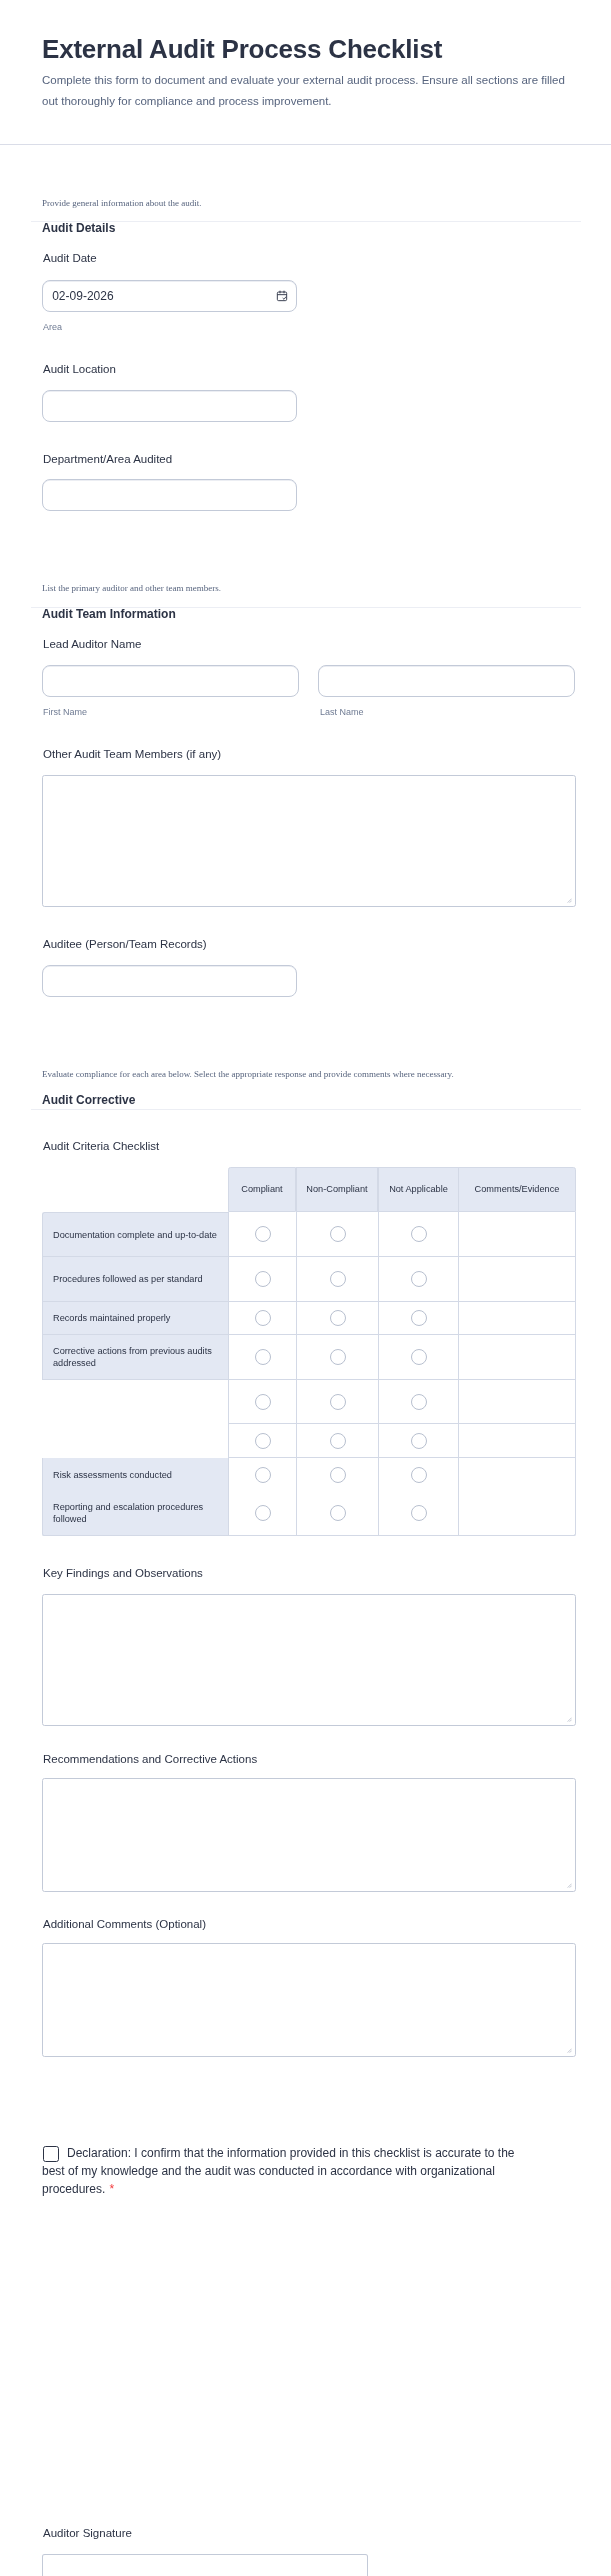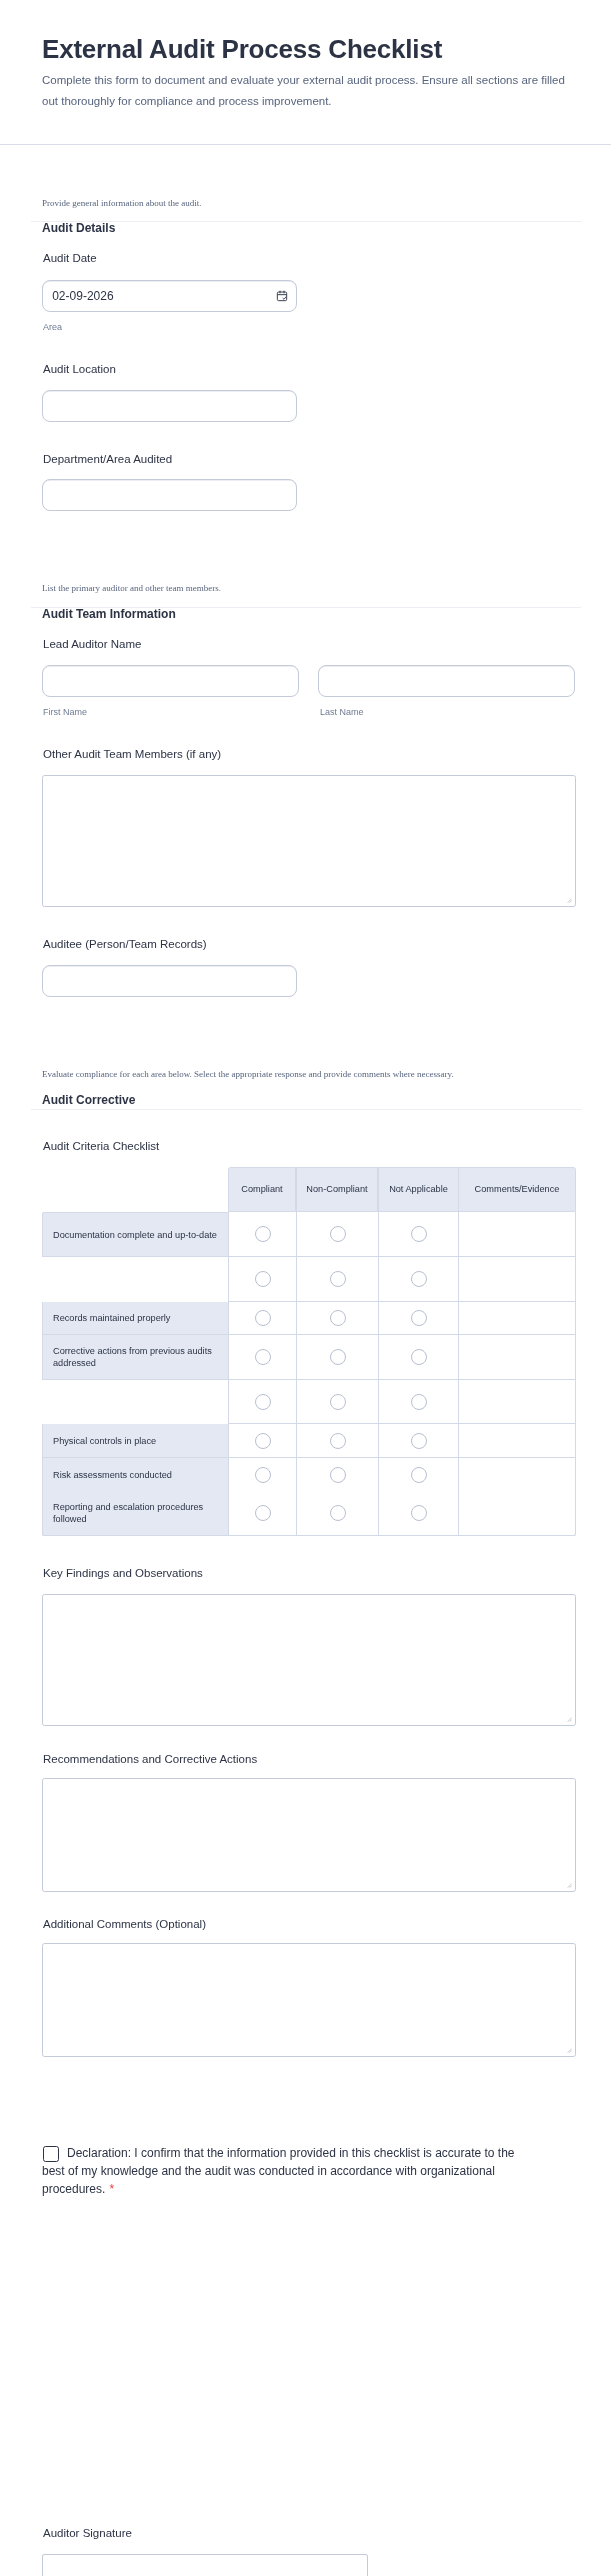--- a/index.html
+++ b/index.html
@@ -109,20 +109,21 @@
         </div>
         <div class="mx-cell" style="left: 254px; width: 82px;">
           <div class="radio"></div>
         </div>
         <div class="mx-cell" style="left: 336px; width: 81px;">
           <div class="radio"></div>
         </div>
         <div class="mx-cell last" style="left: 416px; width: 118px;"></div>
       </div>
       <div class="mx-row" style="top: 90px; height: 45px;">
+        <div class="mx-crit">Procedures followed as per standard</div>
         <div class="mx-cell" style="left: 186px; width: 68px;">
           <div class="radio"></div>
         </div>
         <div class="mx-cell" style="left: 254px; width: 82px;">
           <div class="radio"></div>
         </div>
         <div class="mx-cell" style="left: 336px; width: 81px;">
           <div class="radio"></div>
         </div>
         <div class="mx-cell last" style="left: 416px; width: 118px;"></div>
@@ -159,21 +160,20 @@
         </div>
         <div class="mx-cell" style="left: 254px; width: 82px;">
           <div class="radio"></div>
         </div>
         <div class="mx-cell" style="left: 336px; width: 81px;">
           <div class="radio"></div>
         </div>
         <div class="mx-cell last" style="left: 416px; width: 118px;"></div>
       </div>
       <div class="mx-row" style="top: 257px; height: 34px;">
-        <div class="mx-crit">Physical controls in place</div>
         <div class="mx-cell" style="left: 186px; width: 68px;">
           <div class="radio"></div>
         </div>
         <div class="mx-cell" style="left: 254px; width: 82px;">
           <div class="radio"></div>
         </div>
         <div class="mx-cell" style="left: 336px; width: 81px;">
           <div class="radio"></div>
         </div>
         <div class="mx-cell last" style="left: 416px; width: 118px;"></div>

